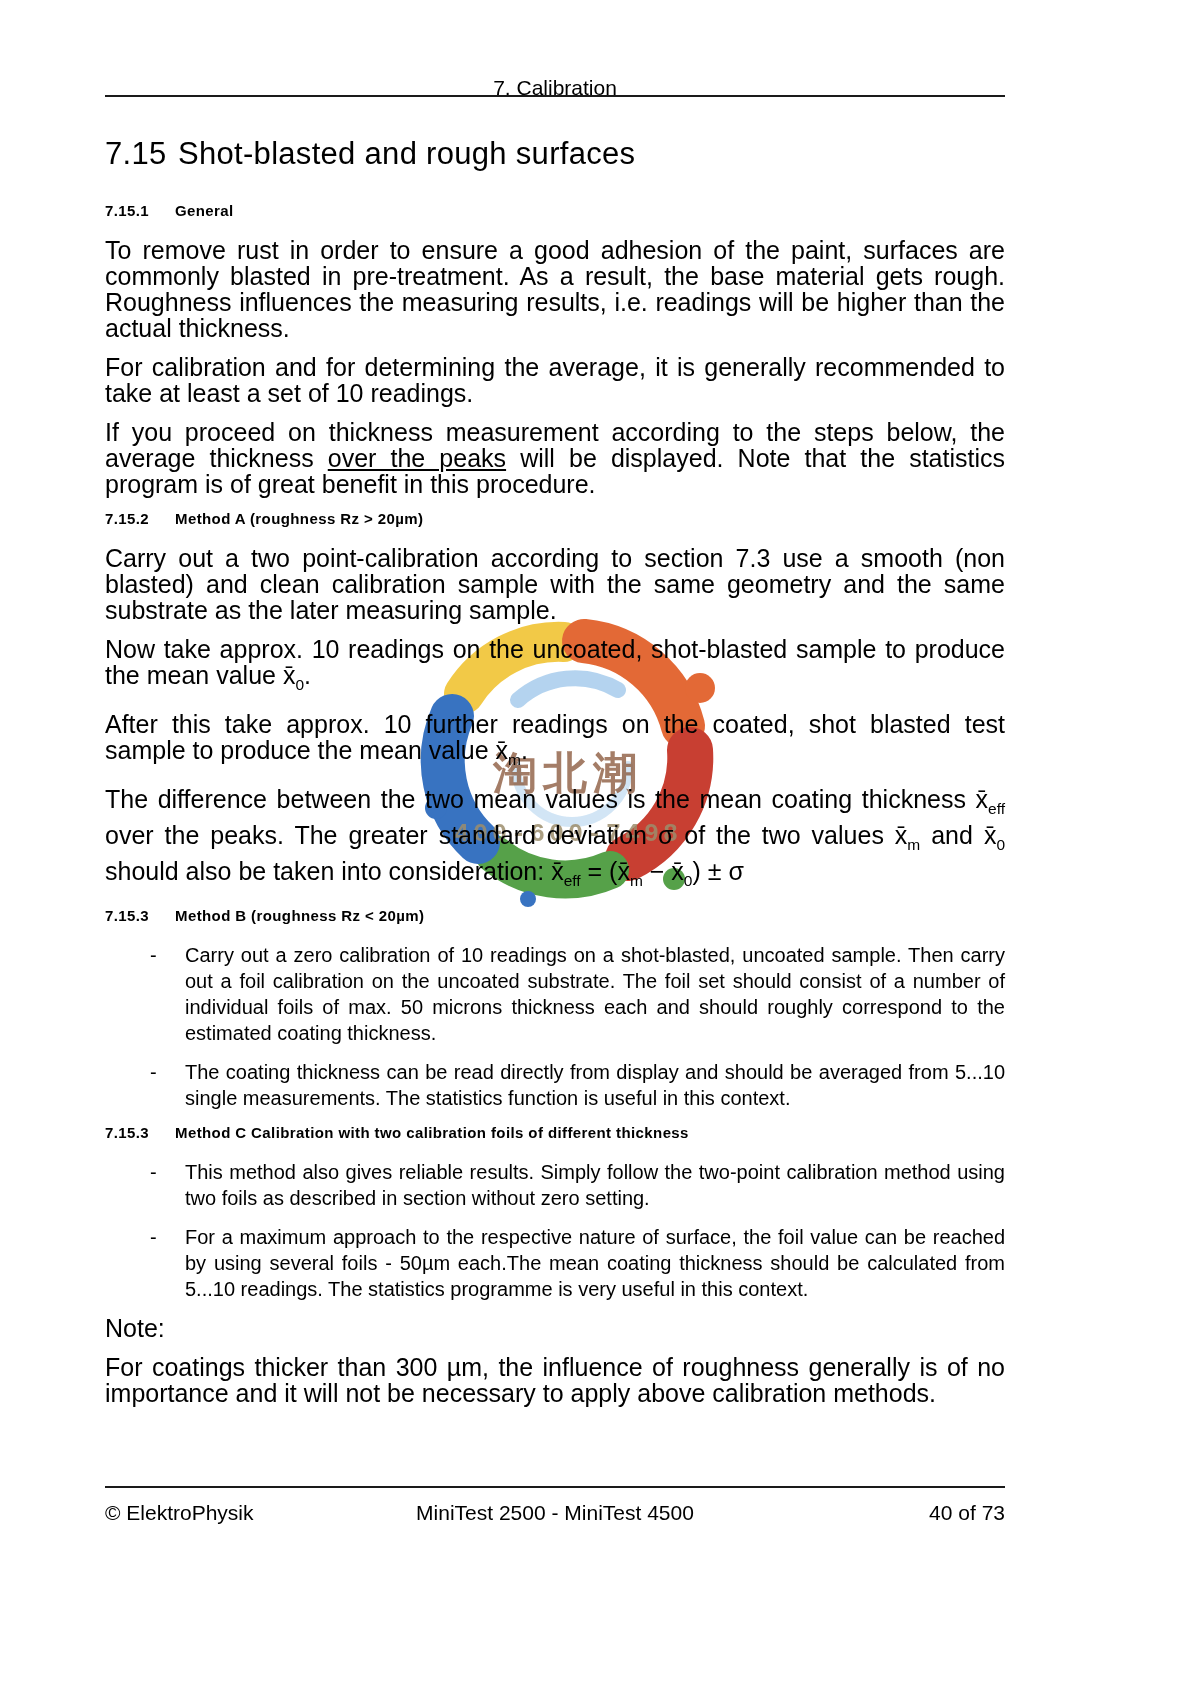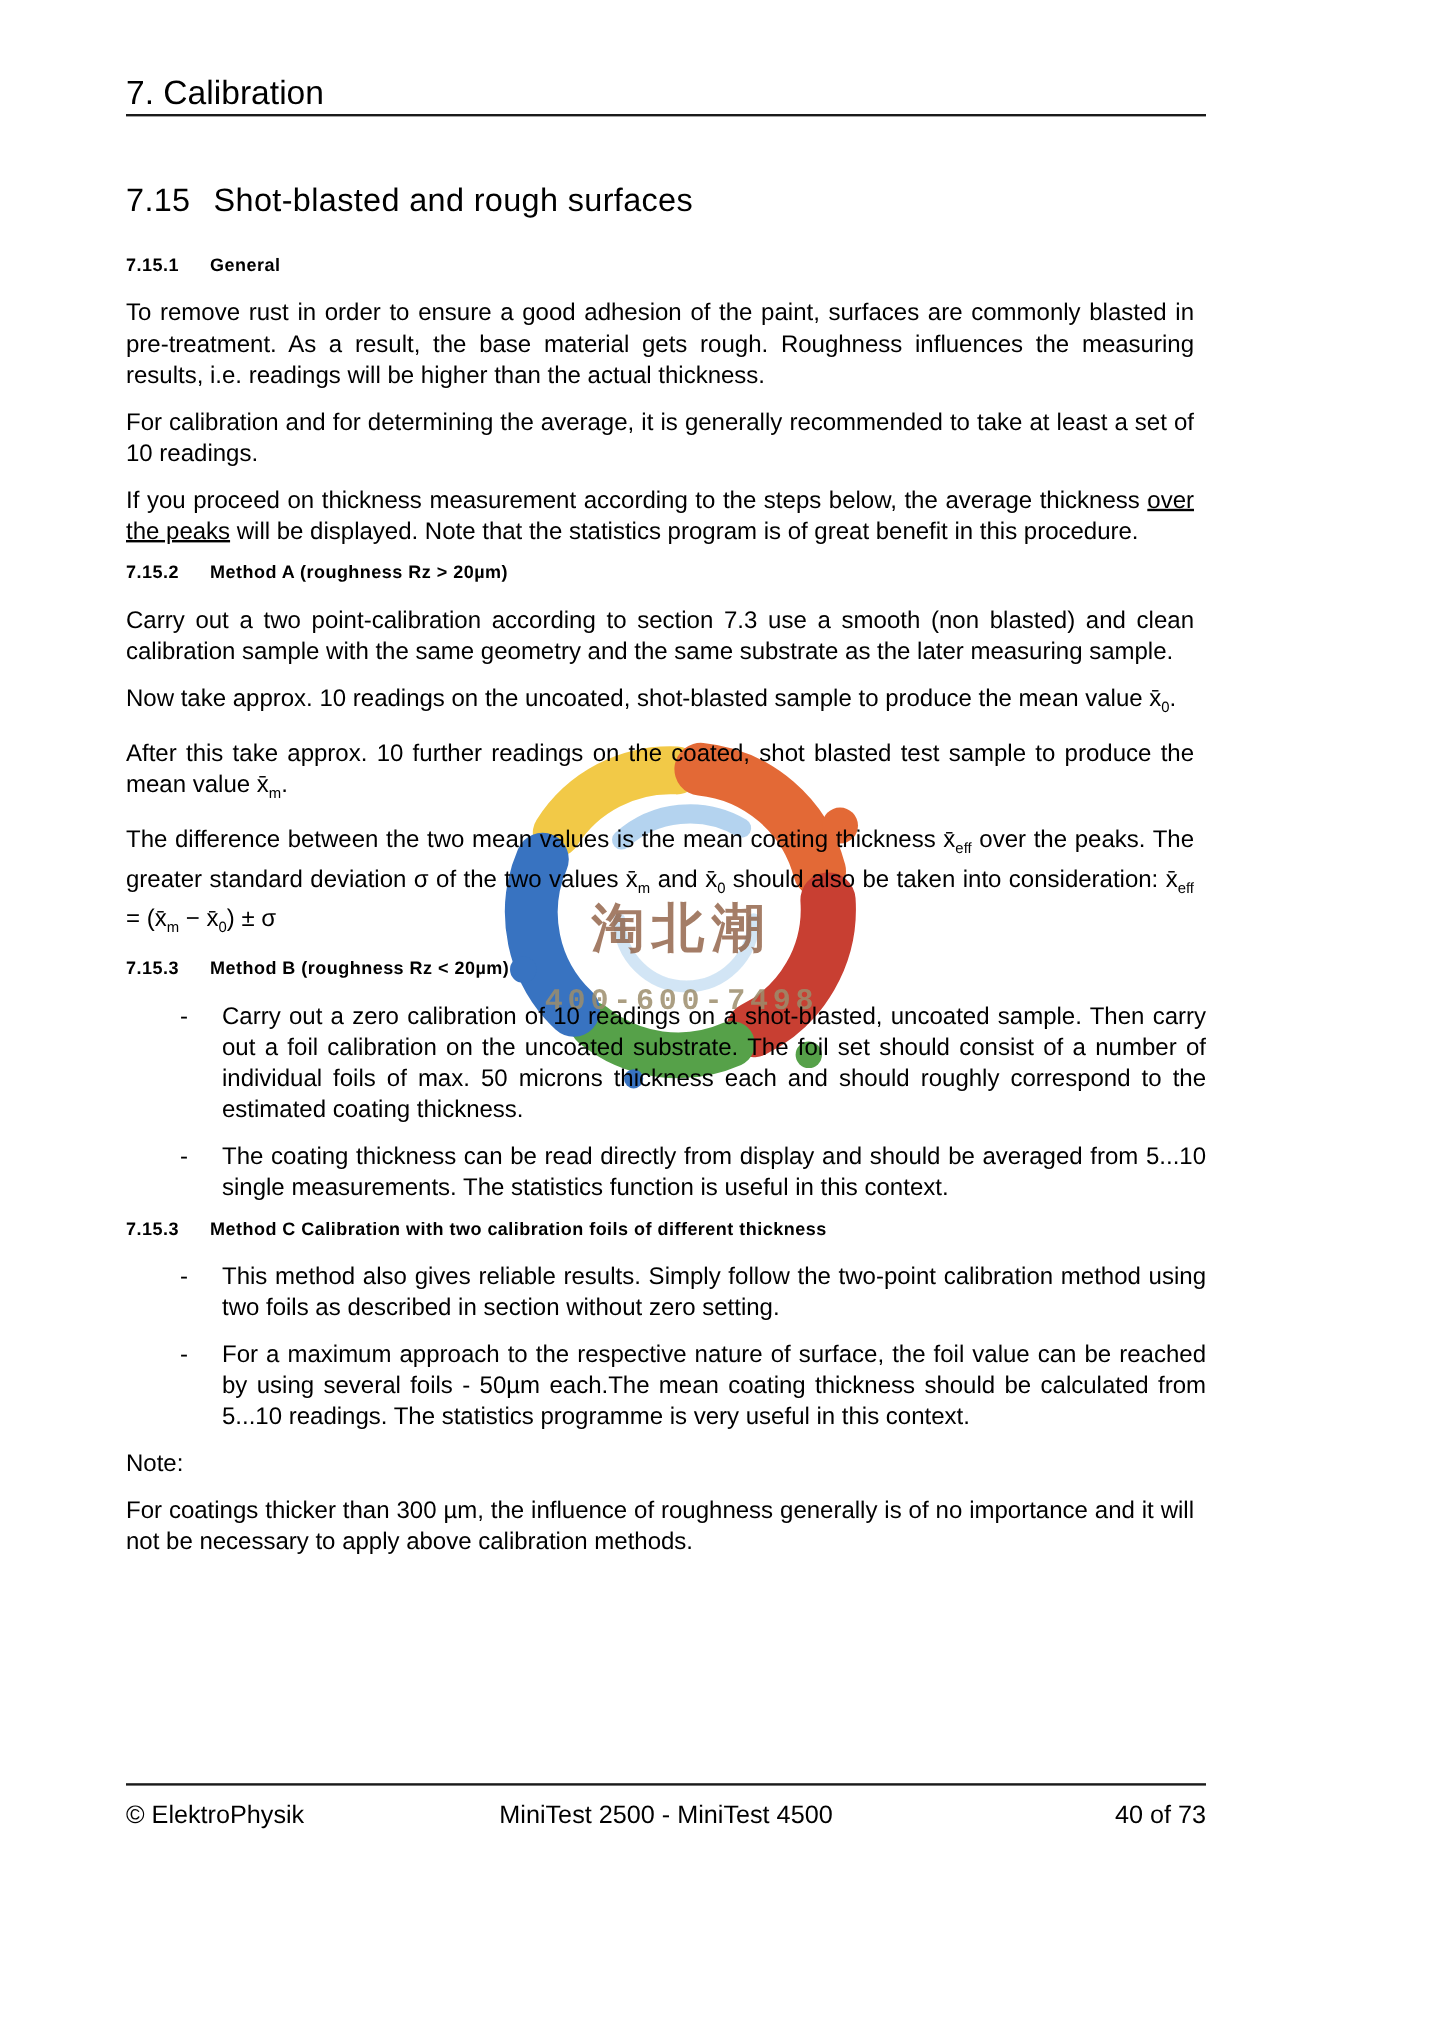--- a/index.html
+++ b/index.html
@@ -9,58 +9,58 @@
     width: 1200px;
     height: 1697px;
     background: #ffffff;
     font-family: "Liberation Sans", sans-serif;
     color: #000000;
     overflow: hidden;
   }
   
   .header {
     position: absolute;
-    top: 62px; left: 105px; width: 900px;
-    text-align: left;
-    font-size: 28px;
+    top: 76px; left: 105px; width: 900px;
+    text-align: center;
+    font-size: 21px;
     z-index: 2;
   }
   .header-rule {
     position: absolute;
     top: 95px; left: 105px; width: 900px;
     border-top: 2px solid #1a1a1a;
     z-index: 2;
   }
   
   .content {
     position: absolute;
     top: 122px; left: 105px; width: 900px;
     z-index: 2;
   }
   h1.title {
-    font-size: 27px;
+    font-size: 31px;
     font-weight: 400;
     letter-spacing: 0.3px;
-    margin: 30px 0 30px 0;
+    margin: 14px 0 30px 0;
   }
   h1 .t-num { display: inline-block; width: 73px; }
   h2.hdg {
     font-size: 15px;
     font-weight: 700;
     letter-spacing: 0.4px;
     margin: 0 0 18px 0;
   }
   h2 .h-num { display: inline-block; width: 70px; }
   .hdg-method-a { margin-top: 52px; }
   .hdg-method-b { margin-top: 28px; }
   .hdg-method-c { margin-top: 28px; }
   p.para {
-    font-size: 20px;
+    font-size: 25px;
     line-height: 26px;
-    margin: 0 10px 13px 0;
+    margin: 0 0 13px 0;
     text-align: justify;
   }
   .u { text-decoration: underline; }
   .math sub { font-size: 0.62em; }
   
   .bullet { display: flex; margin: 0 0 13px 45px; }
   .bullet .dash {
     width: 35px; flex-shrink: 0;
     font-size: 20px; line-height: 26px;
   }

